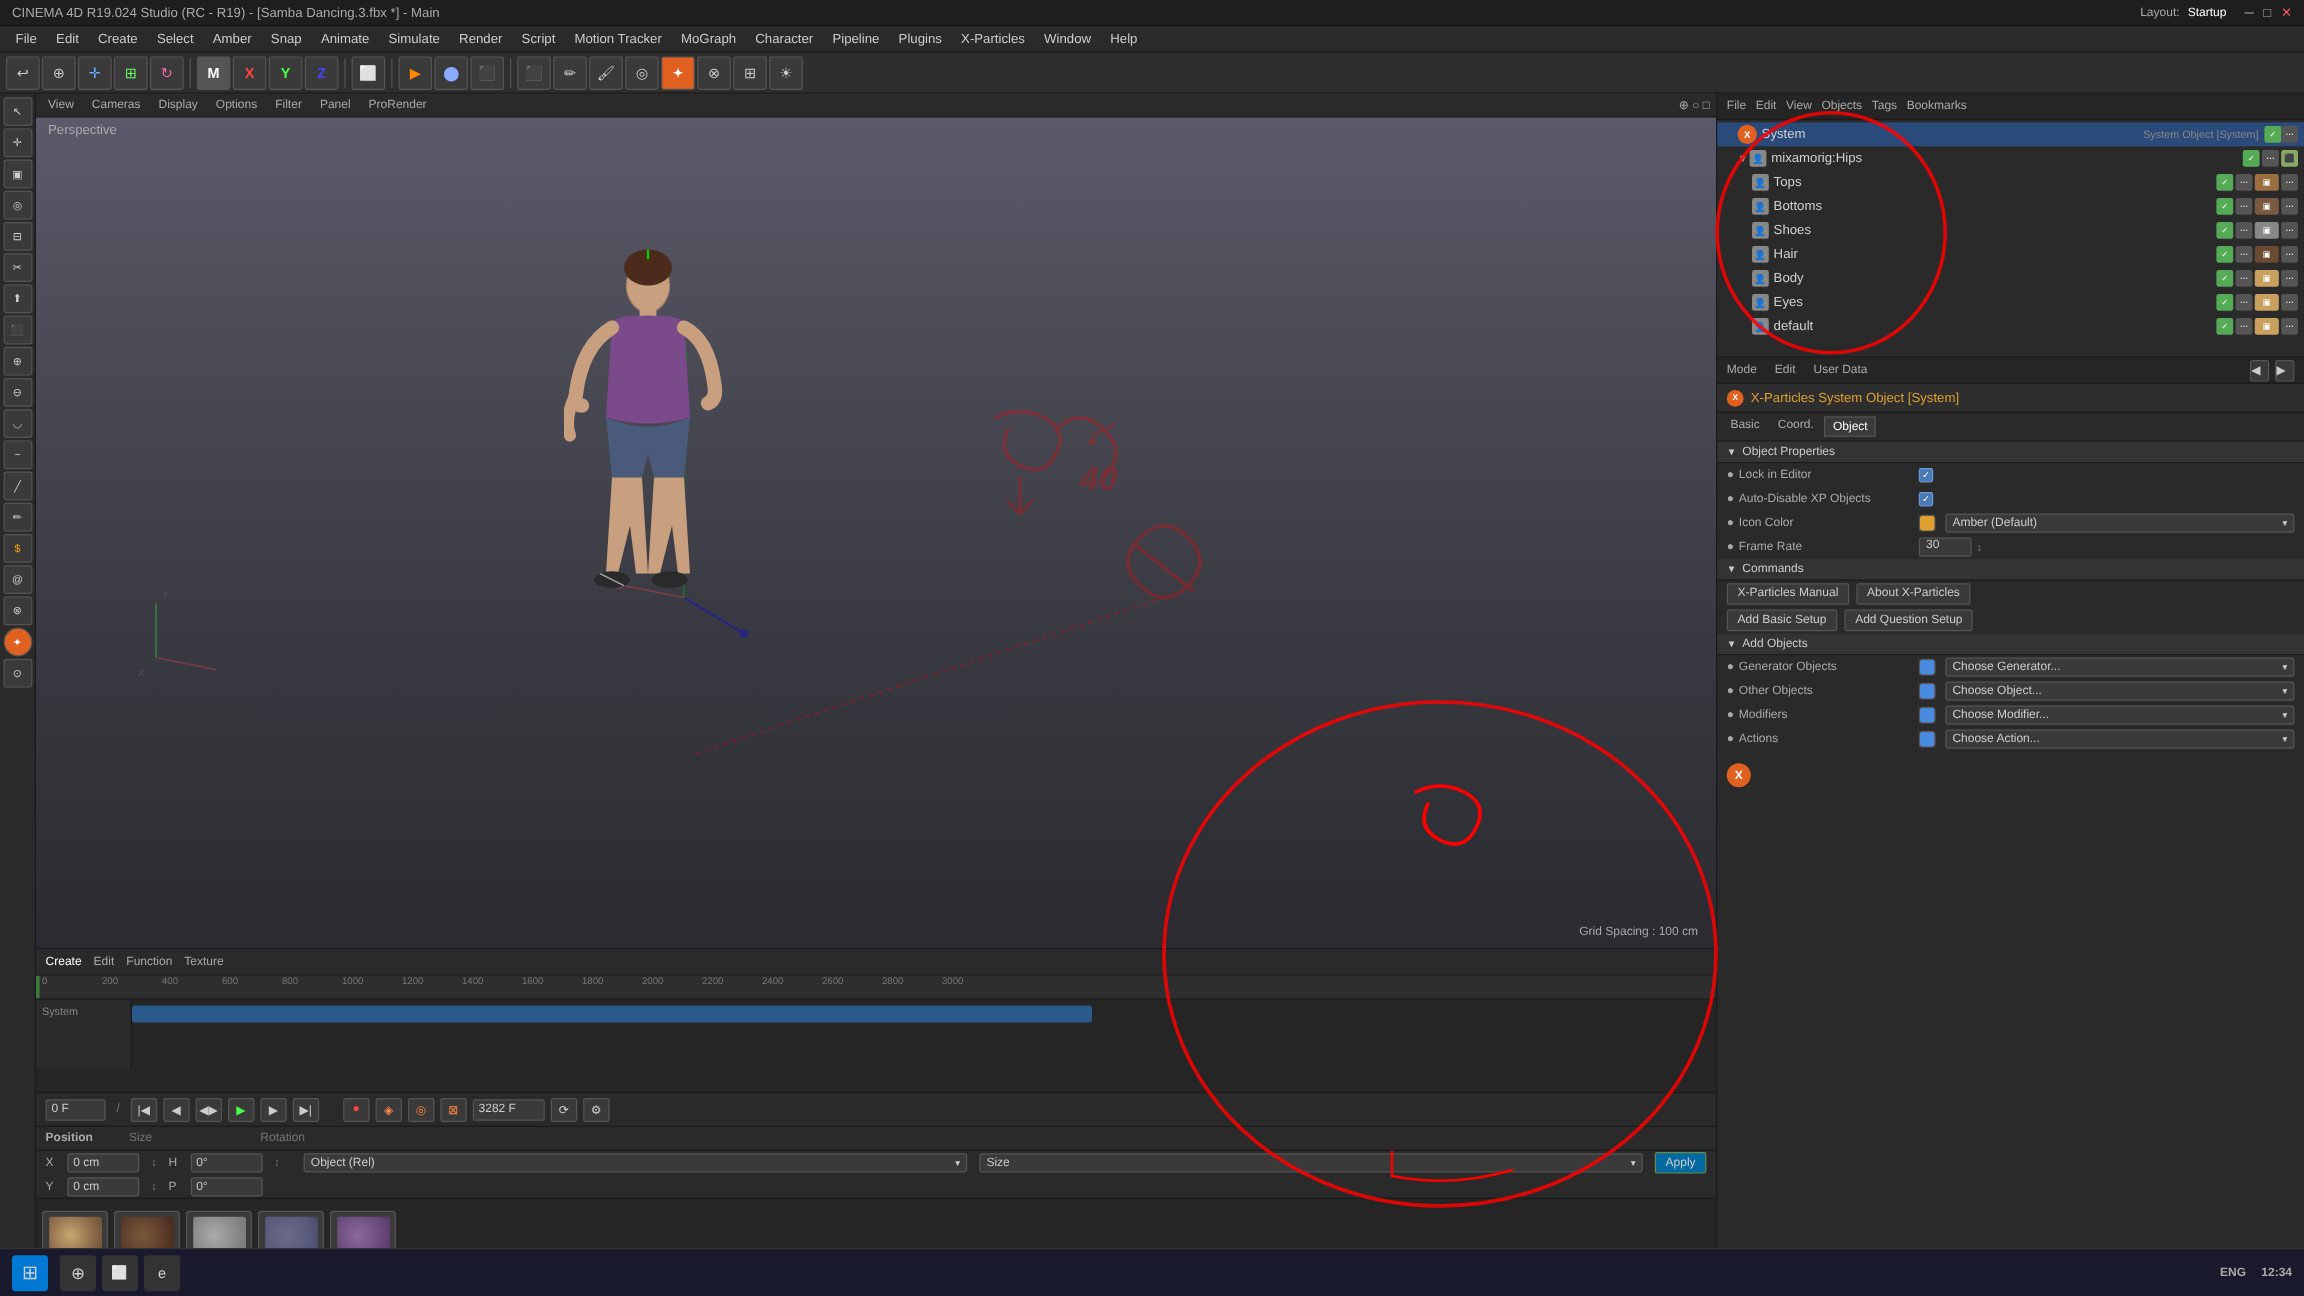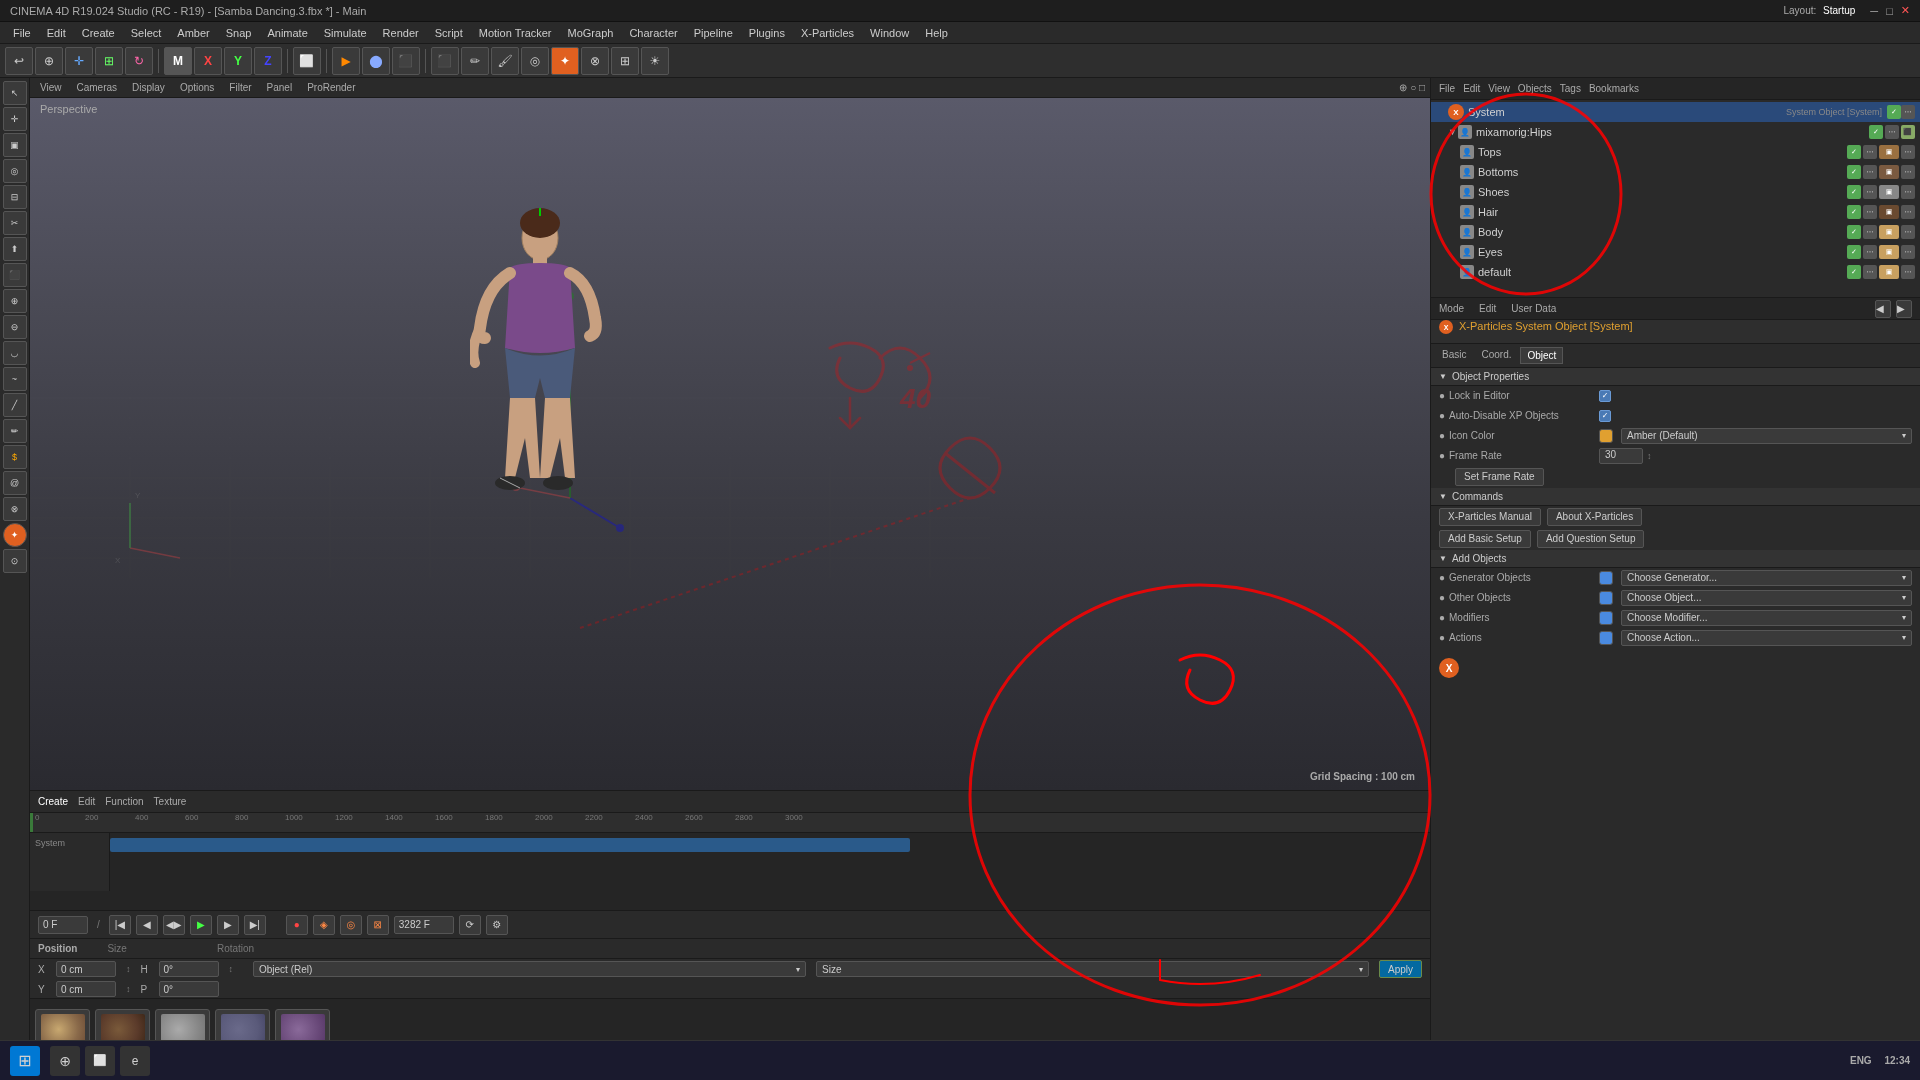--- a/index.html
+++ b/index.html
@@ -46,21 +46,21 @@
     .obj-name { flex: 1; font-size: 11px; }
     .obj-tags { display: flex; gap: 2px; }
     .obj-tag { width: 14px; height: 14px; border-radius: 2px; font-size: 7px; display: flex; align-items: center; justify-content: center; color: white; }
     
     
     .props-panel { flex: 1; overflow: auto; }
     .props-header { height: 22px; background: #252525; display: flex; align-items: center; padding: 0 8px; gap: 15px; border-bottom: 1px solid #1a1a1a; }
     .props-tab { font-size: 10px; color: #aaa; cursor: pointer; padding: 2px 6px; }
     .props-tab.active { background: #3a3a3a; color: #fff; border: 1px solid #555; }
     
-    .props-title { height: 24px; background: #2e2e2e; display: flex; align-items: flex-start; padding: 0 8px; font-size: 11px; color: #e0a030; border-bottom: 1px solid #1a1a1a; }
+    .props-title { height: 24px; background: #2e2e2e; display: flex; align-items: center; padding: 0 8px; font-size: 11px; color: #e0a030; border-bottom: 1px solid #1a1a1a; }
     
     .section-header { height: 18px; background: #333; display: flex; align-items: center; padding: 0 8px; font-size: 10px; color: #ccc; border-bottom: 1px solid #1a1a1a; cursor: pointer; }
     .section-header .triangle { margin-right: 5px; font-size: 8px; }
     
     .prop-row { height: 20px; display: flex; align-items: center; padding: 0 8px; border-bottom: 1px solid #2a2a2a; }
     .prop-label { width: 150px; font-size: 10px; color: #aaa; }
     .prop-value { flex: 1; display: flex; align-items: center; gap: 4px; }
     .prop-check { width: 12px; height: 12px; background: #4a7ab5; border: 1px solid #6a9ad5; border-radius: 2px; display: flex; align-items: center; justify-content: center; font-size: 8px; color: white; }
     .prop-dropdown { flex: 1; height: 16px; background: #3a3a3a; border: 1px solid #555; border-radius: 2px; display: flex; align-items: center; padding: 0 5px; font-size: 10px; color: #ccc; cursor: pointer; }
     .prop-input { width: 44px; height: 16px; background: #3a3a3a; border: 1px solid #555; border-radius: 2px; display: flex; align-items: flex-start; padding: 0 5px; font-size: 10px; color: #ccc; }
@@ -301,21 +301,21 @@
           <ellipse cx="40" cy="275" rx="15" ry="7" fill="#2a2a2a"></ellipse>
           <ellipse cx="88" cy="275" rx="15" ry="7" fill="#2a2a2a"></ellipse>
 
           <line x1="30" y1="270" x2="50" y2="280" stroke="#aaa" stroke-width="1"></line>
 
           <line x1="70" y1="8" x2="70" y2="-5" stroke="#00cc00" stroke-width="2"></line>
           <circle cx="70" cy="-5" r="4" fill="#00cc00"></circle>
         </svg>
       </div>
 
-      <div style="position:absolute; bottom:8px; right:15px; font-size:10px; color:#aaa;font-weight:bold;">Grid Spacing : 100 cm</div>
+      <div style="position:absolute; bottom:8px; right:15px; font-size:10px; color:#aaa;">Grid Spacing : 100 cm</div>
     </div>
 
     <div class="timeline">
       <div class="timeline-header">
         <span class="tl-tab active">Create</span>
         <span class="tl-tab">Edit</span>
         <span class="tl-tab">Function</span>
         <span class="tl-tab">Texture</span>
       </div>
 
@@ -625,24 +625,20 @@
         <span style="width:10px; font-size:10px; color:#aaa;">●</span>
         <span class="prop-label">Frame Rate</span>
         <div class="prop-value">
           <div class="prop-input">
             <span>30</span>
           </div>
           <span style="font-size:9px; color:#777;">↕</span>
         </div>
       </div>
 
-      <div class="cmd-row">
-        <div style="width:10px;"></div>
-        <div class="cmd-btn">Set Frame Rate</div>
-      </div>
 
       <div class="section-header">
         <span class="triangle">▼</span>
         <span>Commands</span>
       </div>
 
       <div class="cmd-row">
         <div class="cmd-btn">X-Particles Manual</div>
         <div class="cmd-btn">About X-Particles</div>
       </div>

